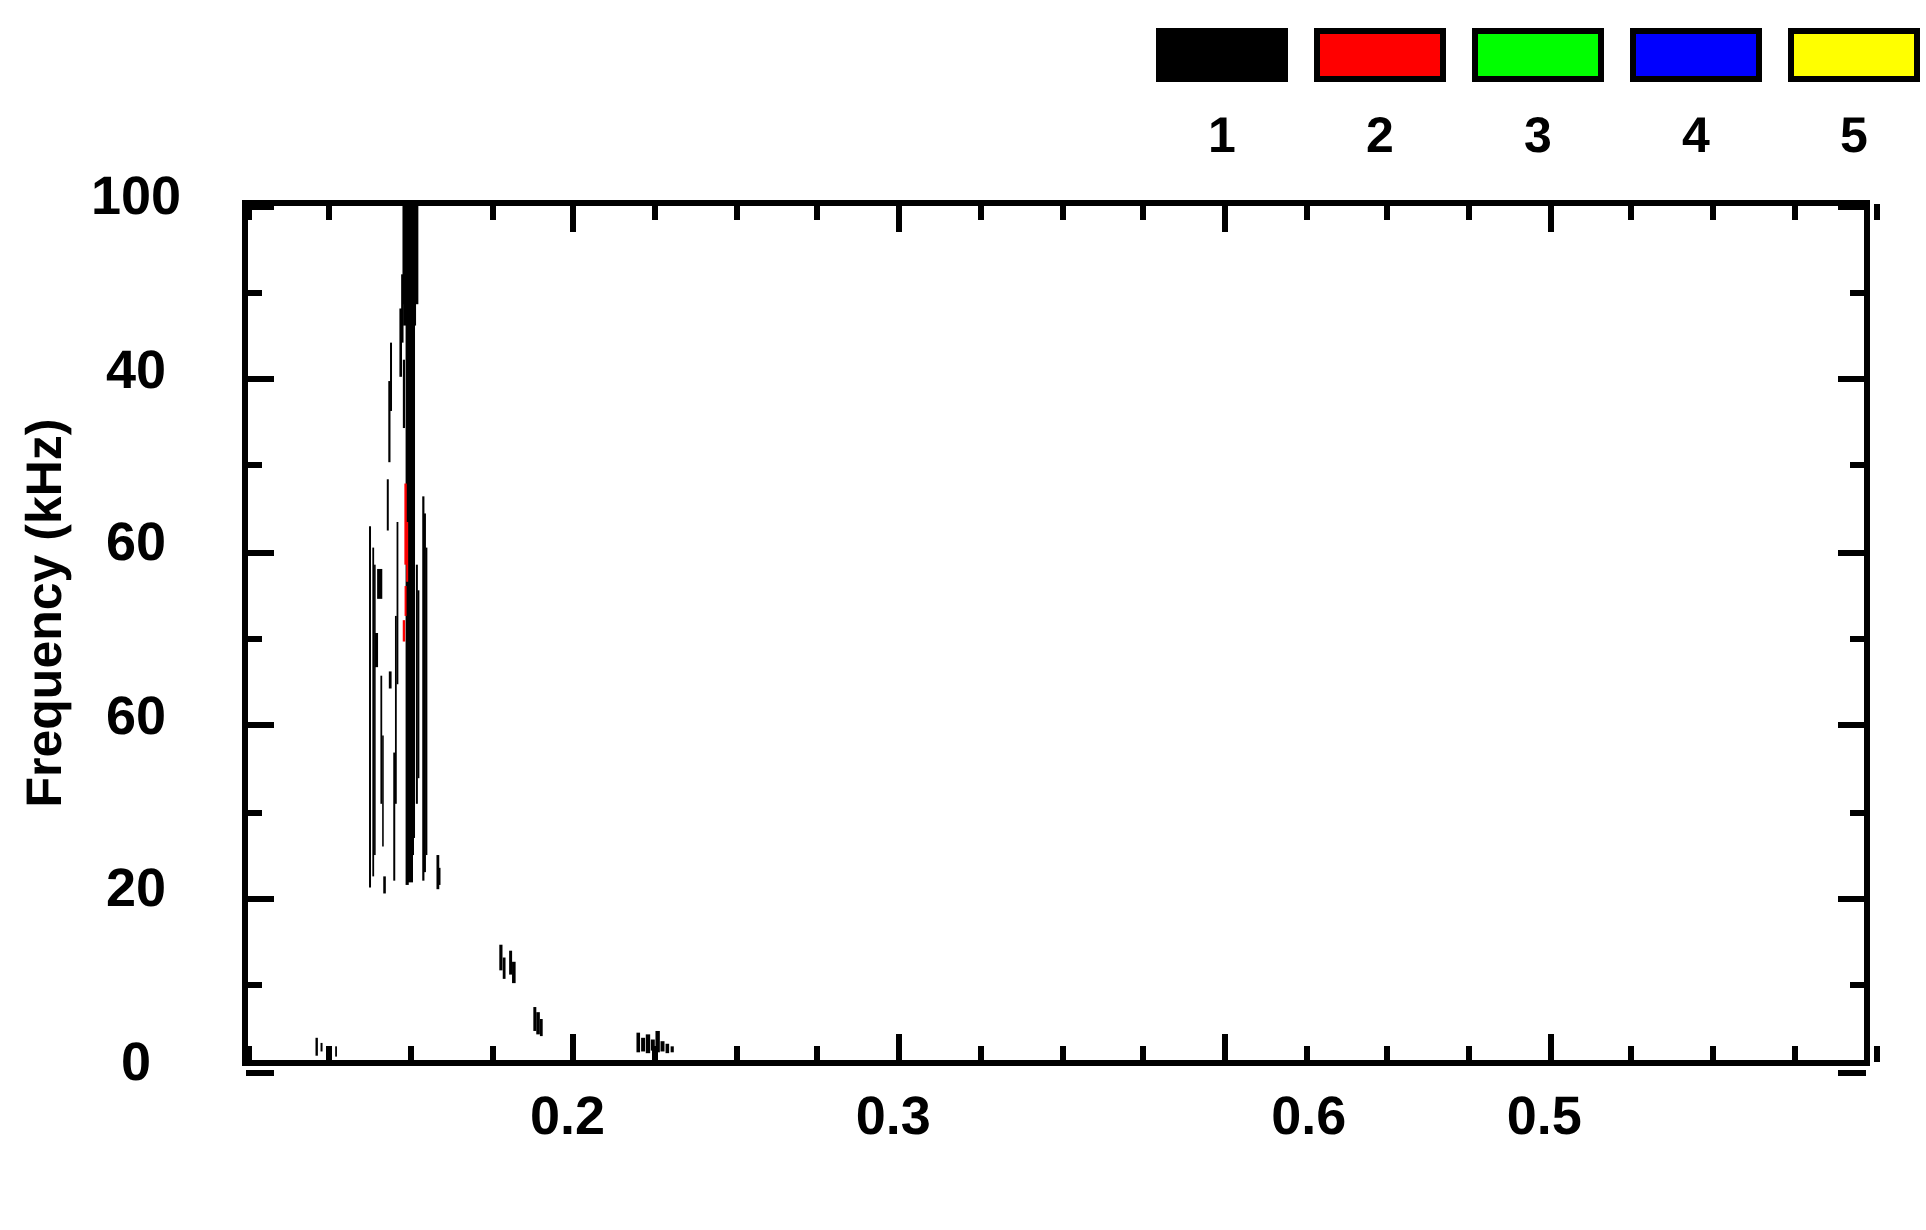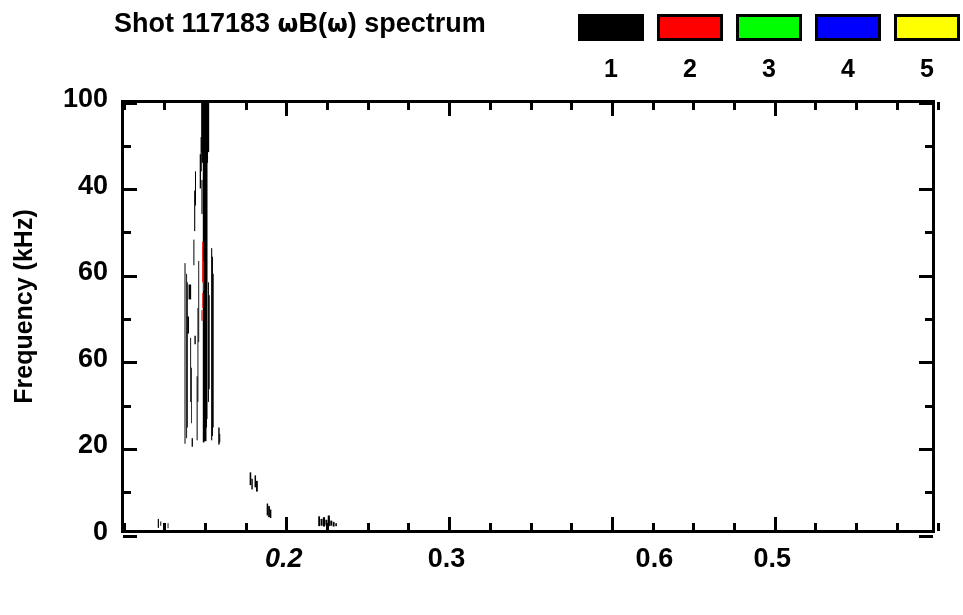--- a/index.html
+++ b/index.html
@@ -29,43 +29,40 @@
   .ytick-major{left:-1px;width:14px;height:3px;}
   .ytick-minor{left:-1px;width:8px;height:3px;}
   .ytick-major-r{right:-1px;width:14px;height:3px;}
   .ytick-minor-r{right:-1px;width:8px;height:3px;}
   .xtick-major{bottom:-1px;width:3px;height:14px;}
   .xtick-minor{bottom:-1px;width:3px;height:8px;}
   .xtick-major-t{top:-1px;width:3px;height:14px;}
   .xtick-minor-t{top:-1px;width:3px;height:8px;}
 
   
-  .ylabel-tick{position:absolute;right:0;text-align:right;font-size:27px;
+  .ylabel-tick{position:absolute;right:0;text-align:center;font-size:27px;
                font-weight:bold;line-height:27px;white-space:nowrap;}
   #ytick-labels{position:absolute;left:28px;top:100px;width:80px;height:433px;}
   #xtick-labels{position:absolute;left:121px;top:543px;width:814px;height:36px;}
   .xlabel-tick{position:absolute;top:0;font-size:27px;font-weight:bold;
                line-height:30px;text-align:center;white-space:nowrap;
                transform:translateX(-50%);}
 
   
   #ylabel{position:absolute;left:-97px;top:292px;width:240px;text-align:center;
           font-size:25px;font-weight:bold;transform:rotate(-90deg);
           transform-origin:center center;white-space:nowrap;}
   #xlabel{position:absolute;left:121px;top:578px;width:814px;text-align:center;
           font-size:25px;font-weight:bold;white-space:nowrap;}
 </style>
 </head>
 <body>
 
 <div id="root">
 
-  <div class="title-line" id="title-line-1">
-    <span>Shot 117183 </span><span class="omega">ω</span><span>B(</span><span class="omega">ω</span><span>) spectrum</span>
-  </div>
 
 
   <div id="legend">
       <div class="legend-col" style="left: 0px;">
         <div class="legend-swatch" style="background: rgb(0, 0, 0);"></div>
         <div class="legend-num">1</div>
       </div>
       <div class="legend-col" style="left: 79px;">
         <div class="legend-swatch" style="background: rgb(255, 0, 0);"></div>
         <div class="legend-num">2</div>
@@ -213,21 +210,21 @@
 
   <div id="ytick-labels">
       <div class="ylabel-tick" style="top: 418px; width: 80px;">0</div>
       <div class="ylabel-tick" style="top: 331.4px; width: 80px;">20</div>
       <div class="ylabel-tick" style="top: 244.8px; width: 80px;">60</div>
       <div class="ylabel-tick" style="top: 158.2px; width: 80px;">60</div>
       <div class="ylabel-tick" style="top: 71.6px; width: 80px;">40</div>
       <div class="ylabel-tick" style="top: -15px; width: 80px;">100</div>
     </div>
   <div id="xtick-labels">
-      <div class="xlabel-tick" style="left: 162.8px; font-style: italic;">0.2</div>
+      <div class="xlabel-tick" style="left: 162.8px;">0.2</div>
       <div class="xlabel-tick" style="left: 325.6px;">0.3</div>
       <div class="xlabel-tick" style="left: 488.4px; margin-left: 45px;">0.6</div>
       <div class="xlabel-tick" style="left: 651.2px;">0.5</div>
     </div>
 
   <div id="ylabel">Frequency (kHz)</div>
 
 </div>
 
 </body></html>

